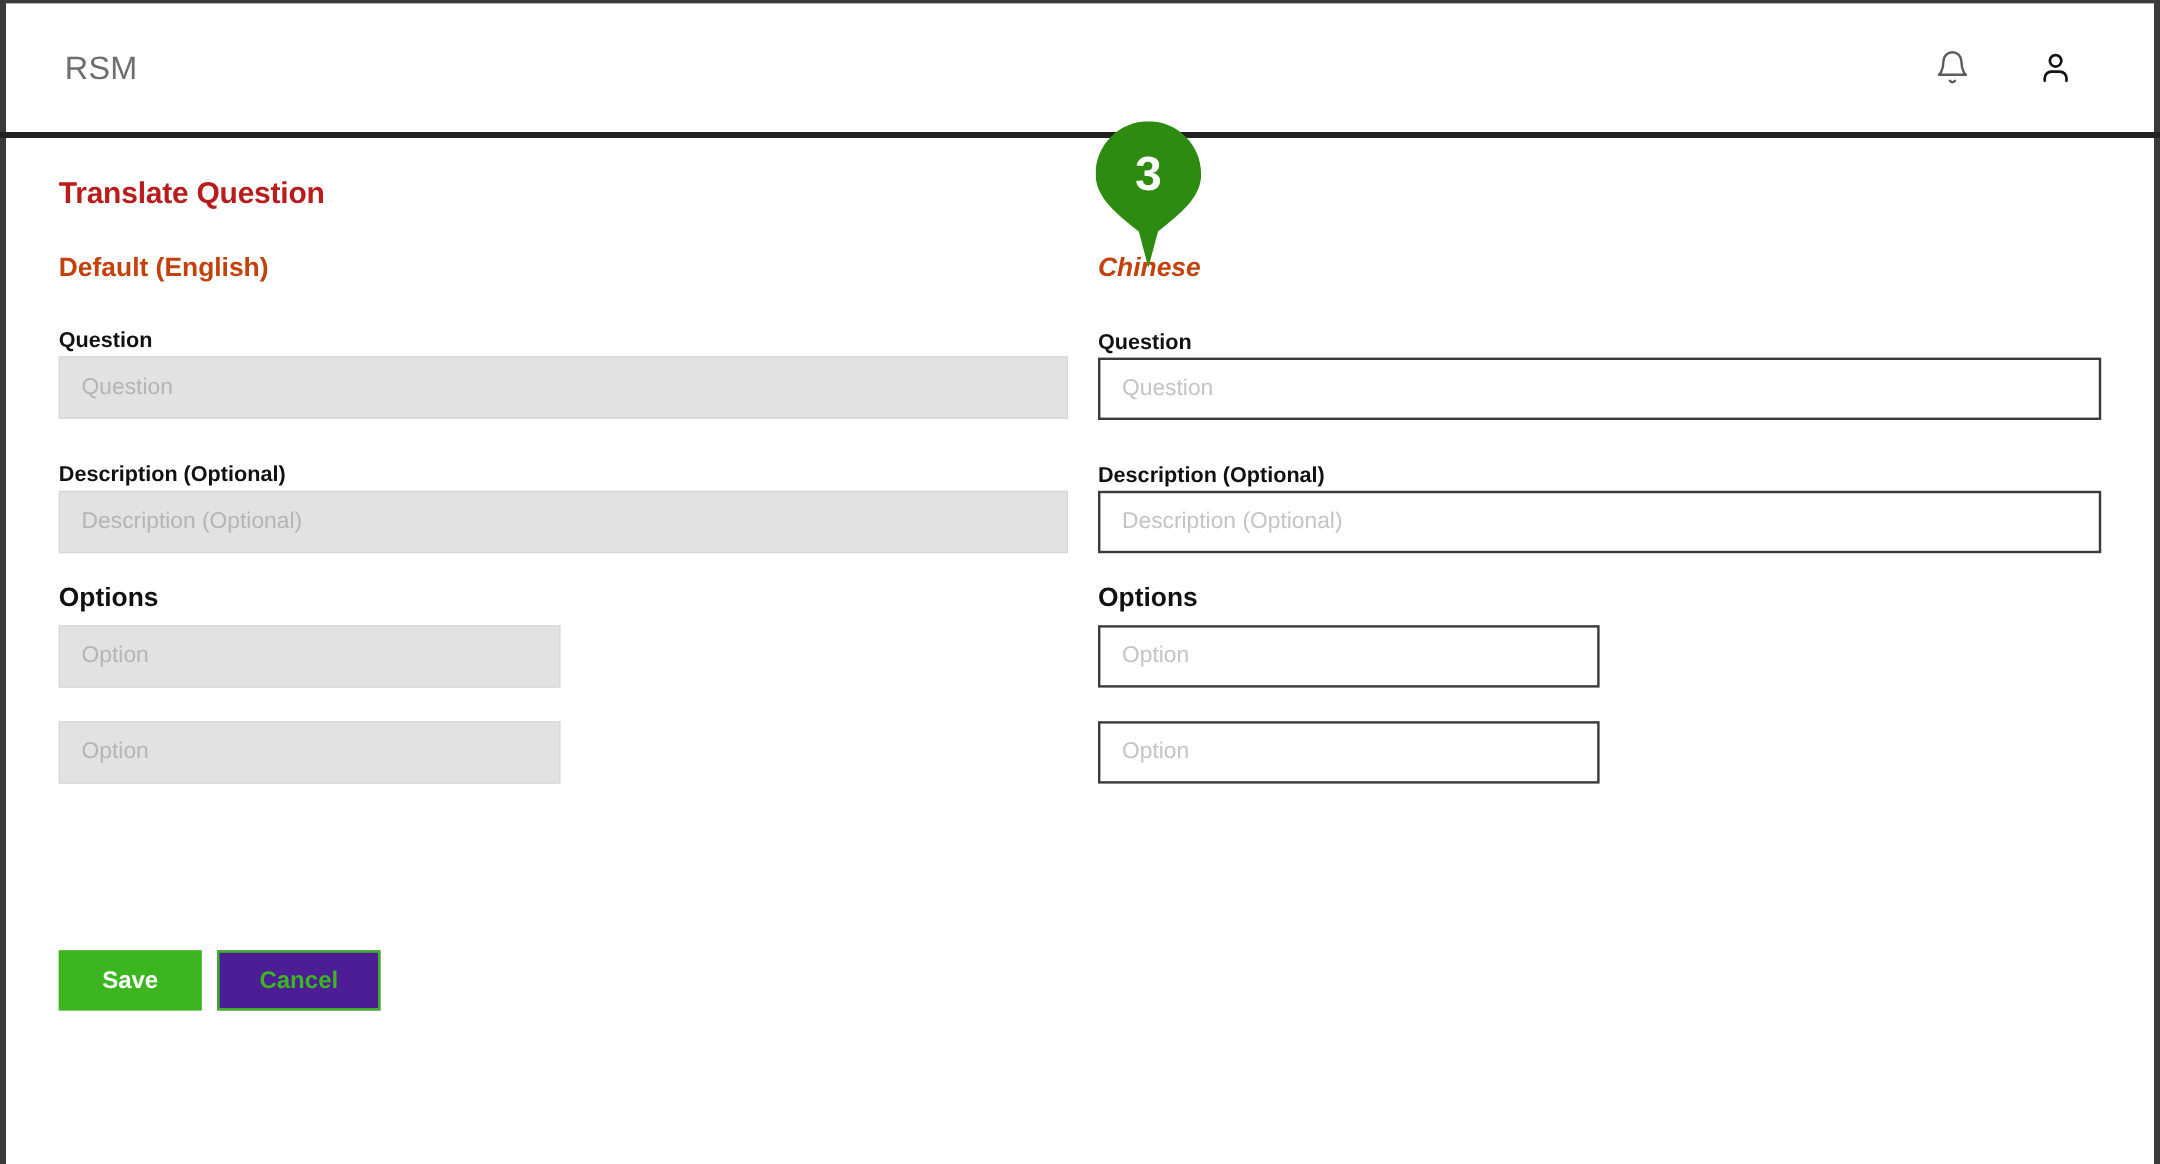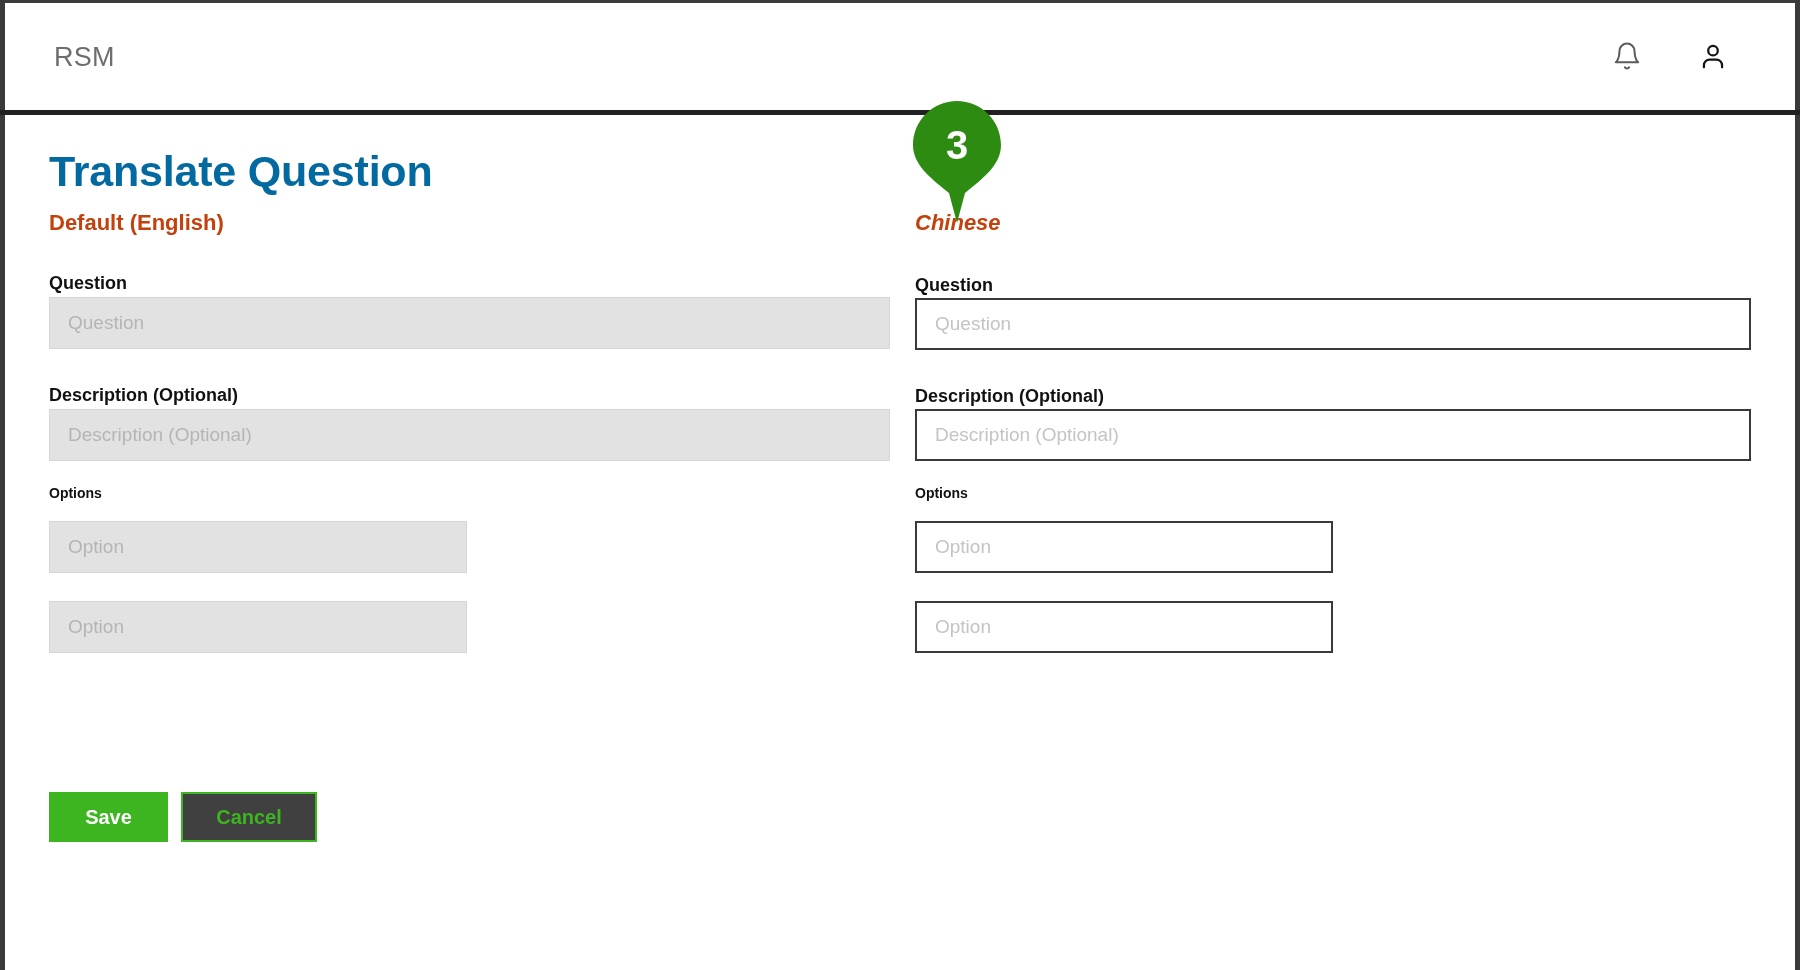--- a/index.html
+++ b/index.html
@@ -92,23 +92,23 @@
     left: 5px; top: 115px;
     width: 1790px;
     height: 850px;
     background: #ffffff;
   }
 
   .page-title {
     position: absolute;
     left: 44px;
     top: 32px;
-    font-size: 43px;
-    font-weight: bold;
-    color: #0369a1;
+    font-size: 25px;
+    font-weight: bold;
+    color: #b91c1c;
     letter-spacing: -0.2px;
   }
 
   .col {
     position: absolute;
     top: 0;
   }
   .col-left  { left: 44px;  width: 840px; }
   .col-right { left: 910px; width: 840px; }
 
@@ -152,21 +152,21 @@
     border: 2px solid #3a3a3a;
     color: #222222;
   }
   .input-active::placeholder { color: #c4c4c4; opacity: 1; }
 
   
   .label-question     { top: 158px; }
   .input-question     { top: 182px; }
   .label-description  { top: 270px; }
   .input-description  { top: 294px; }
-  .label-options      { top: 370px; font-size: 14px; text-align: center; }
+  .label-options      { top: 370px; font-size: 22px; text-align: center; }
   .input-option-1     { top: 406px; }
   .input-option-2     { top: 486px; }
 
   .col-right .label-question    { top: 160px; }
   .col-right .input-question    { top: 183px; }
   .col-right .label-description { top: 271px; }
   .col-right .input-description { top: 294px; }
   .col-right .label-options     { top: 370px; }
   .col-right .input-option-1    { top: 406px; }
   .col-right .input-option-2    { top: 486px; }
@@ -196,21 +196,21 @@
     line-height: 1;
   }
   .btn-save {
     width: 119px;
     background: #3cb521;
     border: 1px solid #3cb521;
     color: #ffffff;
   }
   .btn-cancel {
     width: 136px;
-    background: #404040;
+    background: #4c1d95;
     border: 2px solid #3cb521;
     color: #3cb521;
   }
 
   
   .step-pin {
     position: absolute;
     left: 913px;
     top: 101px;
     width: 88px;

